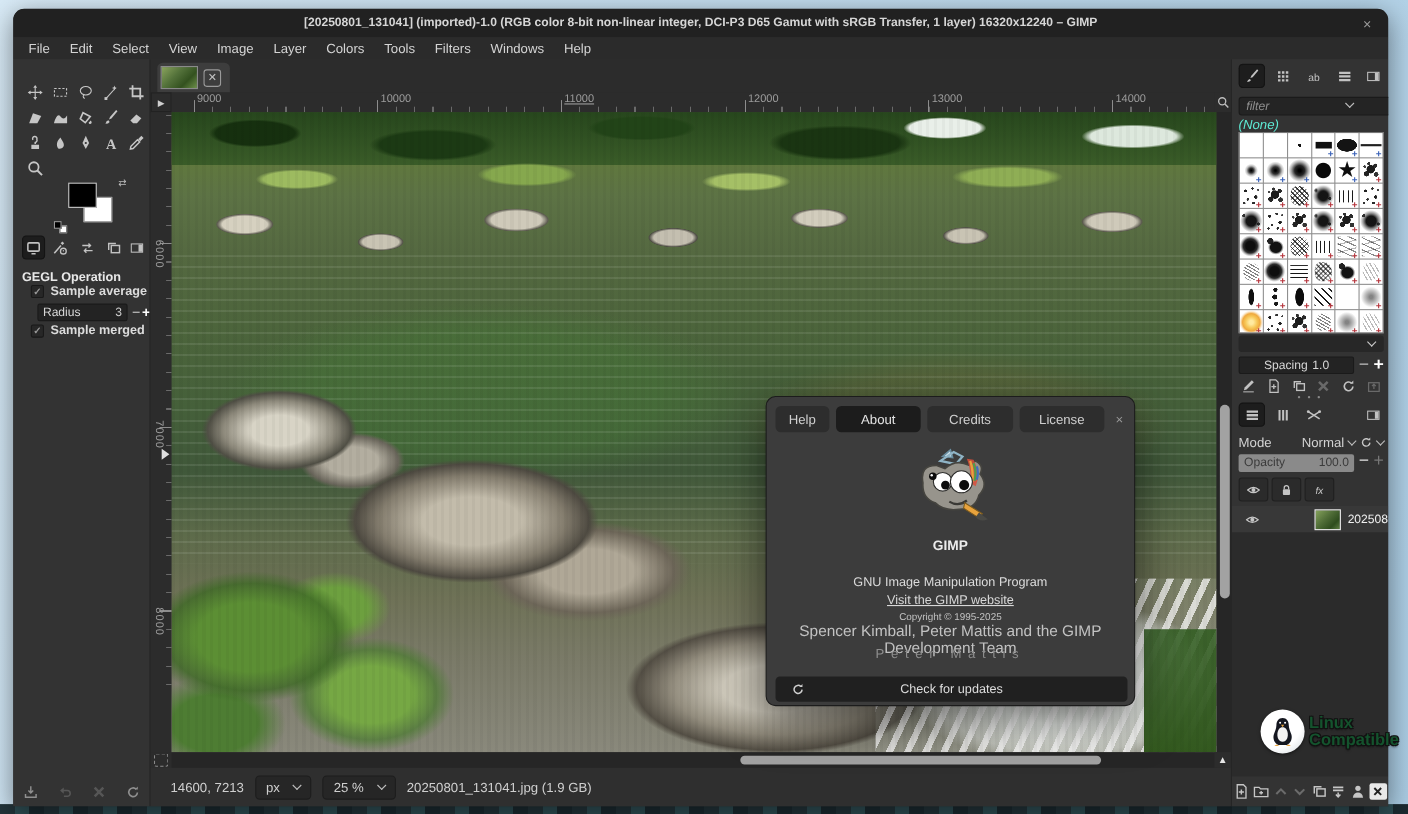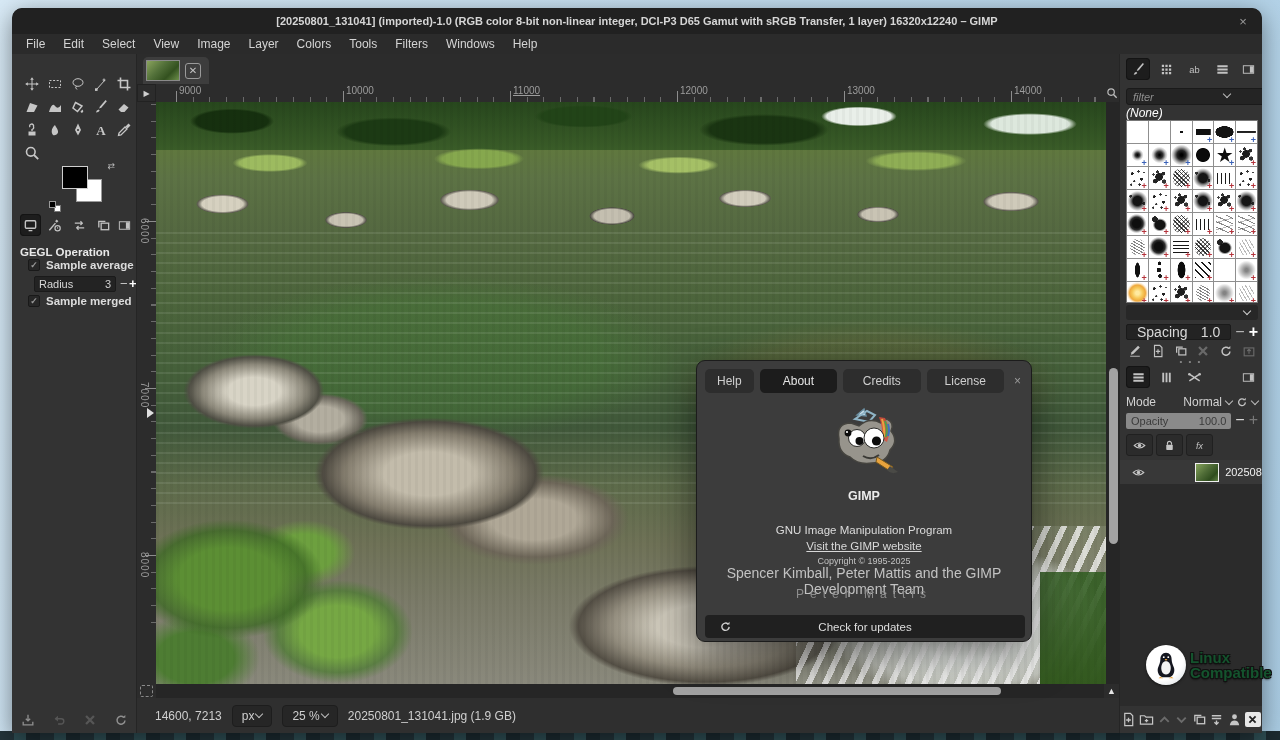--- a/index.html
+++ b/index.html
@@ -66,29 +66,29 @@
     background:linear-gradient(180deg,#2c4720 0%,#3f5e2a 4%,#60783e 8%,#5d7345 13%,#556941 22%,#4d653c 33%,#45603a 46%,#40583a 56%,#5d6b4a 66%,#6f7257 76%,#7b7b69 86%,#8a897c 100%)}
   .ph{position:absolute}
   .vscroll{position:absolute;left:969px;top:0;width:15px;height:582px;background:#262626}
   .vthumb{position:absolute;left:3px;top:266px;width:9px;height:176px;background:#a2a2a2;border-radius:5px}
   .hscrollrow{position:absolute;left:0;top:630px;width:100%;height:14px;background:#2c2c2c}
   .qmask{position:absolute;left:3px;top:1px;width:13px;height:12px;border:1px dashed #8a8a8a;border-radius:2px}
   .hscroll{position:absolute;left:19px;top:0;width:950px;height:14px;background:#262626}
   .hthumb{position:absolute;left:517px;top:3px;width:328px;height:8px;background:#a2a2a2;border-radius:4px}
   .navbtn{position:absolute;right:0;top:0;width:15px;height:14px;display:flex;align-items:center;justify-content:center;color:#e6e6e6;font-size:9px;background:#2c2c2c}
   .statusbar{position:absolute;left:0;top:644px;width:100%;height:35px;background:#2f2f2f;display:flex;align-items:center;gap:10px;padding-left:18px;color:#cfcfcf;font-size:12px}
-  .sbtn{background:#262626;border:1px solid #1d1d1d;border-radius:4px;padding:3px 9px;display:flex;align-items:center;gap:2px}
+  .sbtn{background:#262626;border:1px solid #1d1d1d;border-radius:4px;padding:3px 9px;display:flex;align-items:center;gap:13px}
   .chev{width:6px;height:6px;border-right:1.6px solid #bdbdbd;border-bottom:1.6px solid #bdbdbd;transform:rotate(45deg);margin-top:-3px}
   
   .dtabs2{position:absolute;left:6px;top:4px;width:130px;display:flex;gap:4px;align-items:center}
   .filterrow{position:absolute;left:6px;top:34px;width:130px;height:17px;display:flex;gap:4px;align-items:center}
   .filter{flex:1;height:17px;background:#242424;border:1px solid #1a1a1a;border-radius:3px;color:#bbb;font-size:11px;font-style:italic;padding:0 6px;outline:none}
   .filter::placeholder{color:#8f8f8f}
   .filterchev{position:absolute;right:26px;top:6px}
-  .nonelbl{position:absolute;left:6px;top:52px;font-size:12px;font-style:italic;color:#ffffff}
+  .nonelbl{position:absolute;left:6px;top:52px;font-size:12px;font-style:italic;color:#5eead4}
   .bgrid{position:absolute;left:6px;top:66px;width:132px;height:183px;background:#8f8f8f;display:grid;grid-template-columns:repeat(6,1fr);grid-auto-rows:22px;gap:1px;overflow:hidden;border:1px solid #777}
   .cell{position:relative;background:#fff;overflow:hidden}
   .cell::before{content:"";position:absolute;inset:0}
   .b-dot{background-image:radial-gradient(circle 1.5px at 50% 50%,#111 95%,transparent)}
   .b-bar{background-image:linear-gradient(#101010,#101010);background-size:74% 28%;background-position:center;background-repeat:no-repeat}
   .b-ellipse{background-image:radial-gradient(ellipse 44% 27% at 50% 50%,#141414 96%,transparent)}
   .b-line{background-image:linear-gradient(#202020,#202020);background-size:90% 9%;background-position:center;background-repeat:no-repeat}
   .b-soft1{background-image:radial-gradient(circle at 50% 50%,#000 2%,rgba(0,0,0,.8) 14%,rgba(0,0,0,.25) 28%,transparent 40%)}
   .b-soft2{background-image:radial-gradient(circle at 50% 50%,#000 4%,rgba(0,0,0,.8) 22%,rgba(0,0,0,.25) 40%,transparent 54%)}
   .b-soft3{background-image:radial-gradient(circle at 50% 50%,#000 8%,rgba(0,0,0,.85) 30%,rgba(0,0,0,.3) 52%,transparent 68%)}
@@ -110,21 +110,21 @@
   .b-blob{background-image:radial-gradient(circle at 46% 48%,#0e0e0e 26%,#2e2e2e 40%,rgba(46,46,46,.3) 52%,transparent 60%)}
   .b-blob2{background-image:radial-gradient(ellipse 34% 30% at 52% 54%,#131313 70%,rgba(19,19,19,.4) 85%,transparent),radial-gradient(circle 3px at 28% 28%,#222 90%,transparent)}
   .b-softtex{background-image:radial-gradient(circle at 50% 50%,rgba(30,30,30,.55) 10%,rgba(30,30,30,.25) 40%,transparent 62%)}
   .b-sun{background-image:radial-gradient(circle at 50% 50%,#ffeaa0 12%,#f7c95a 34%,#efa93e 52%,rgba(239,169,62,.25) 64%,transparent 72%)}
   .m-r::after,.m-b::after{content:"+";position:absolute;right:1px;bottom:-2px;font-size:9px;font-weight:700}
   .m-r::after{color:#b5333b}
   .m-b::after{color:#3a62b8}
   .scrollhint{position:absolute;left:6px;top:251px;width:132px;height:15px;background:#272727;border-radius:3px;display:flex;align-items:center;justify-content:flex-end;padding-right:8px}
   .scrollhint .chev{border-color:#cfcfcf}
   .spacingrow{position:absolute;left:6px;top:270px;width:132px;height:16px;display:flex;align-items:center;gap:4px}
-  .spslider{flex:1;height:16px;background:#232323;border:1px solid #1a1a1a;border-radius:2px;display:flex;align-items:center;padding:0 10px;font-size:14px;color:#d8d8d8}
+  .spslider{flex:1;height:16px;background:#232323;border:1px solid #1a1a1a;border-radius:2px;display:flex;align-items:center;padding:0 22px;font-size:11px;color:#d8d8d8}
   .spslider .lbl{flex:1}
   .actions{position:absolute;left:4px;top:290px;width:136px;display:flex;justify-content:space-around;color:#c2c2c2}
   .actions svg{width:14px;height:14px}
   .grip{position:absolute;left:0;top:306px;width:100%;text-align:center;color:#8a8a8a;font-size:8px;letter-spacing:2px;line-height:4px}
   .ltabs{position:absolute;left:6px;top:312px;width:130px;display:flex;gap:4px;align-items:center}
   .moderow{position:absolute;left:6px;top:341px;width:132px;display:flex;align-items:center;font-size:12px;color:#d2d2d2;gap:4px}
   .moderow .mlabel{flex:1}
   .opacityrow{position:absolute;left:6px;top:359px;width:132px;height:16px;display:flex;align-items:flex-end;gap:4px}
   .opslider{flex:1;height:16px;background:#8a8a8a;border-radius:2px;display:flex;align-items:center;padding:0 5px;font-size:11px;color:#3b3b3b}
   .opslider .lbl{flex:1}

